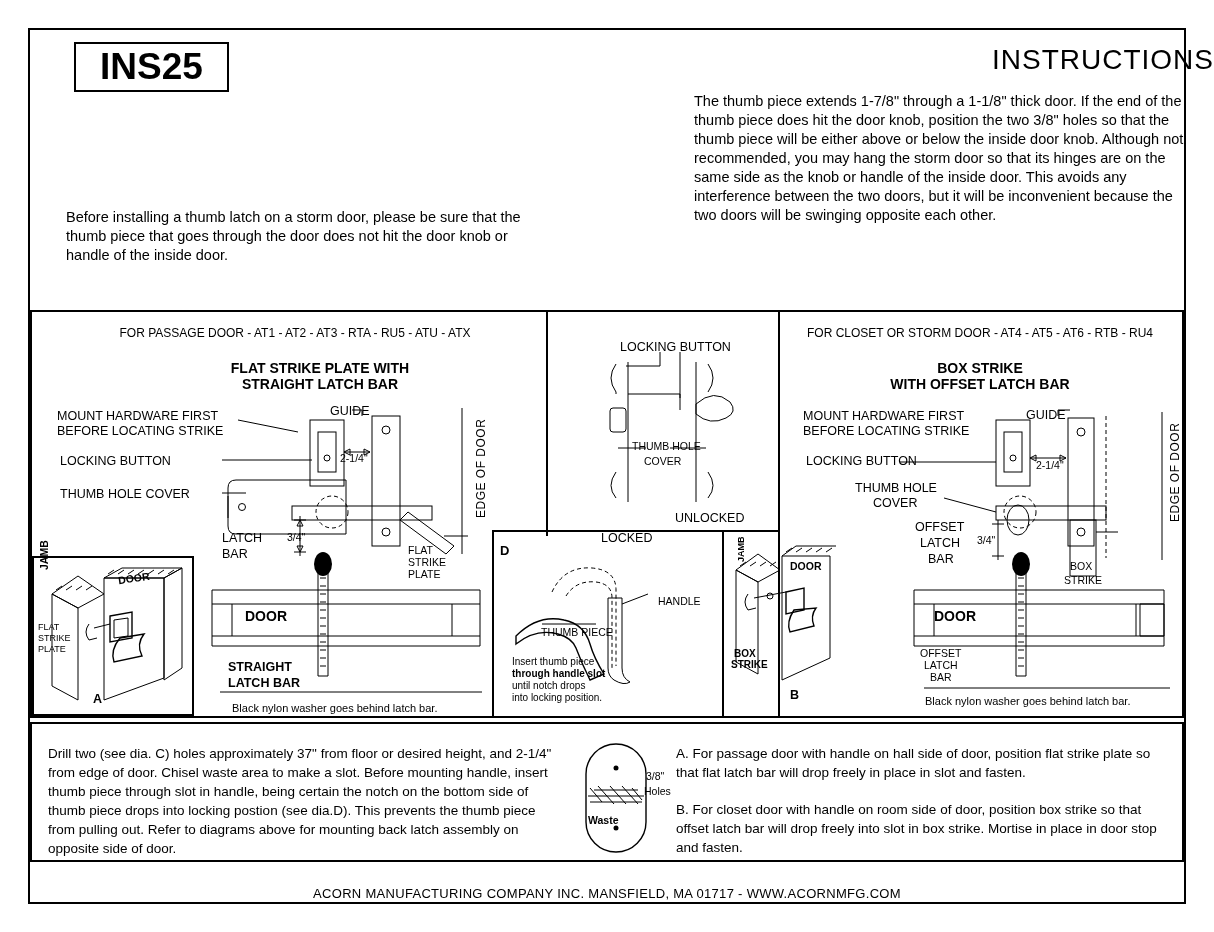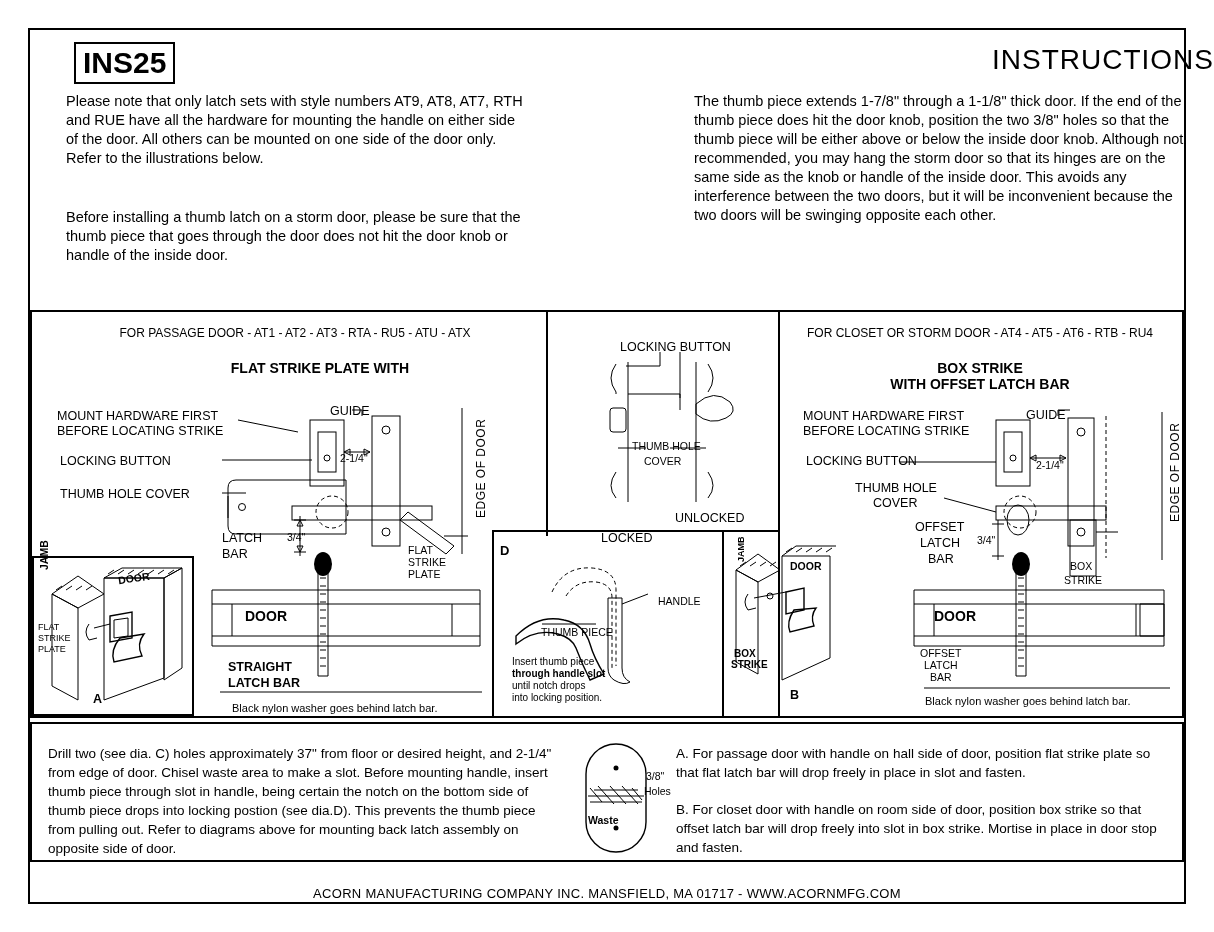--- a/index.html
+++ b/index.html
@@ -4,21 +4,21 @@
 <style>
   html,body{margin:0;padding:0;background:#ffffff;}
   body{font-family:"Liberation Sans",sans-serif;color:#000;}
   #page{position:relative;width:1214px;height:932px;background:#fff;overflow:hidden;}
   .frame{position:absolute;border:2px solid #000;box-sizing:border-box;}
 
   
   .outer{left:28px;top:28px;width:1158px;height:876px;border:2px solid #000;}
 
   
-  .doc-code{position:absolute;left:74px;top:42px;border:2px solid #000;padding:2px 7px;font-size:30px;font-weight:bold;letter-spacing:0px;}
+  .doc-code{position:absolute;left:74px;top:42px;border:2px solid #000;padding:2px 24px;font-size:37px;font-weight:bold;letter-spacing:0px;}
   .doc-title{position:absolute;left:0;top:44px;width:1214px;text-align:right;font-size:28px;letter-spacing:1px;}
 
   .para{position:absolute;font-size:14.5px;line-height:19px;}
   .p-left1{left:66px;top:92px;width:460px;}
   .p-left2{left:66px;top:208px;width:470px;}
   .p-right{left:694px;top:92px;width:490px;}
 
   
   .band{left:30px;top:310px;width:1154px;height:408px;}
   .vline{position:absolute;background:#000;width:2px;}
@@ -46,36 +46,36 @@
 </head>
 <body>
 
 <div id="page">
 
   <div class="frame outer"></div>
 
   <div class="doc-code">INS25</div>
   <div class="doc-title">INSTRUCTIONS</div>
 
-  <div class="para p-left1">Please note that only latch sets with style numbers AT9, AT8, AT7, RTH and RUE have all the hardware for mounting the handle on either side of the door. All others can be mounted on one side of the door only. Refer to the illustrations below.</div>
   <div class="para p-left2">Before installing a thumb latch on a storm door, please be sure that the thumb piece that goes through the door does not hit the door knob or handle of the inside door.</div>
   <div class="para p-right">The thumb piece extends 1-7/8" through a 1-1/8" thick door. If the end of the thumb piece does hit the door knob, position the two 3/8" holes so that the thumb piece will be either above or below the inside door knob. Although not recommended, you may hang the storm door so that its hinges are on the same side as the knob or handle of the inside door. This avoids any interference between the two doors, but it will be inconvenient because the two doors will be swinging opposite each other.</div>
 
   <div class="frame band"></div>
 
   <div class="vline" style="left:546px;top:310px;height:226px;"></div>
   <div class="vline" style="left:778px;top:310px;height:408px;"></div>
 
   <div class="frame" style="left:492px;top:530px;width:232px;height:188px;"></div>
   <div class="frame" style="left:722px;top:530px;width:58px;height:188px;"></div>
   <div class="hline" style="left:546px;top:534px;width:0px;"></div>
   <div class="frame" style="left:722px;top:530px;width:58px;height:188px;border-left:2px solid #000;"></div>
 
   <div class="cap" style="left:60px;top:326px;width:470px;">FOR PASSAGE DOOR - AT1 - AT2 - AT3 - RTA - RU5 - ATU - ATX</div>
   <div class="cap bold" style="left:170px;top:360px;width:300px;font-size:14px;">FLAT STRIKE PLATE WITH</div>
+  <div class="cap bold" style="left:170px;top:376px;width:300px;font-size:14px;">STRAIGHT LATCH BAR</div>
 
   <div class="lbl" style="left:57px;top:409px;">MOUNT HARDWARE FIRST</div>
   <div class="lbl" style="left:57px;top:424px;">BEFORE LOCATING STRIKE</div>
   <div class="lbl" style="left:60px;top:454px;">LOCKING BUTTON</div>
   <div class="lbl" style="left:60px;top:487px;">THUMB HOLE COVER</div>
   <div class="lbl" style="left:330px;top:404px;">GUIDE</div>
   <div class="lbl-sm" style="left:340px;top:452px;">2-1/4"</div>
   <div class="lbl-sm" style="left:287px;top:531px;">3/4"</div>
   <div class="vtext" style="left:474px;top:408px;height:110px;">EDGE OF DOOR</div>
   <div class="lbl" style="left:222px;top:531px;">LATCH</div>

